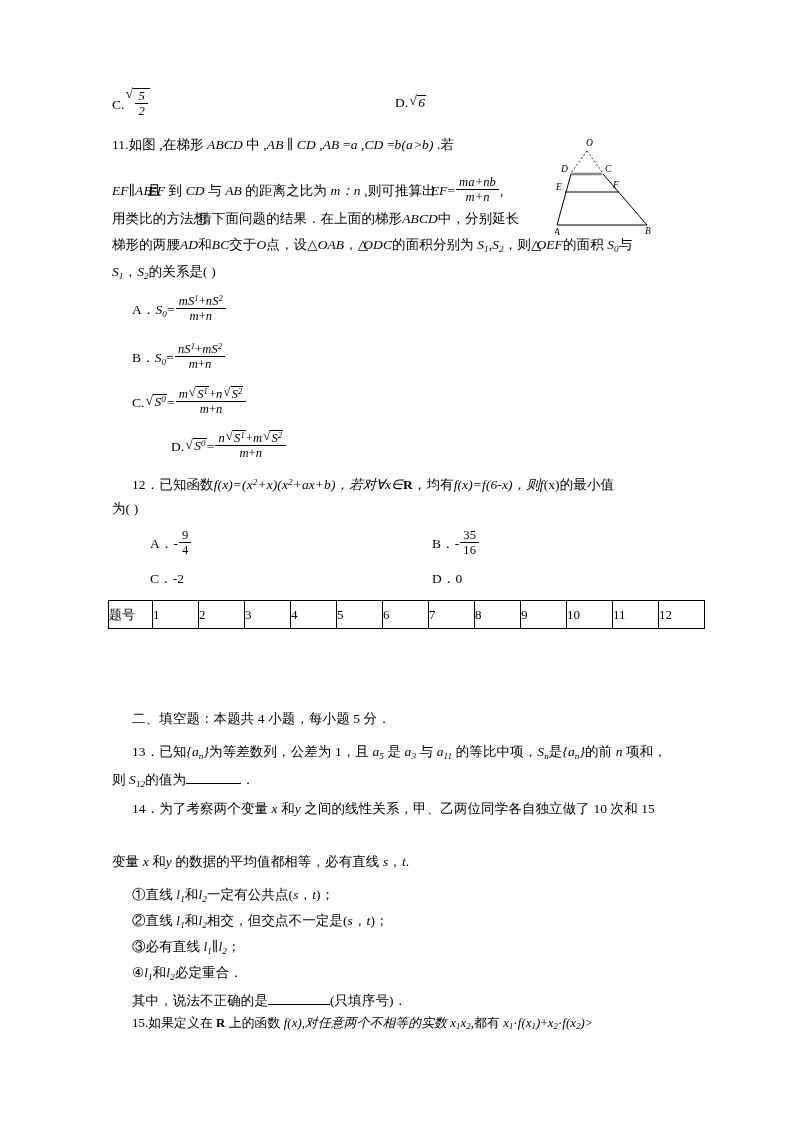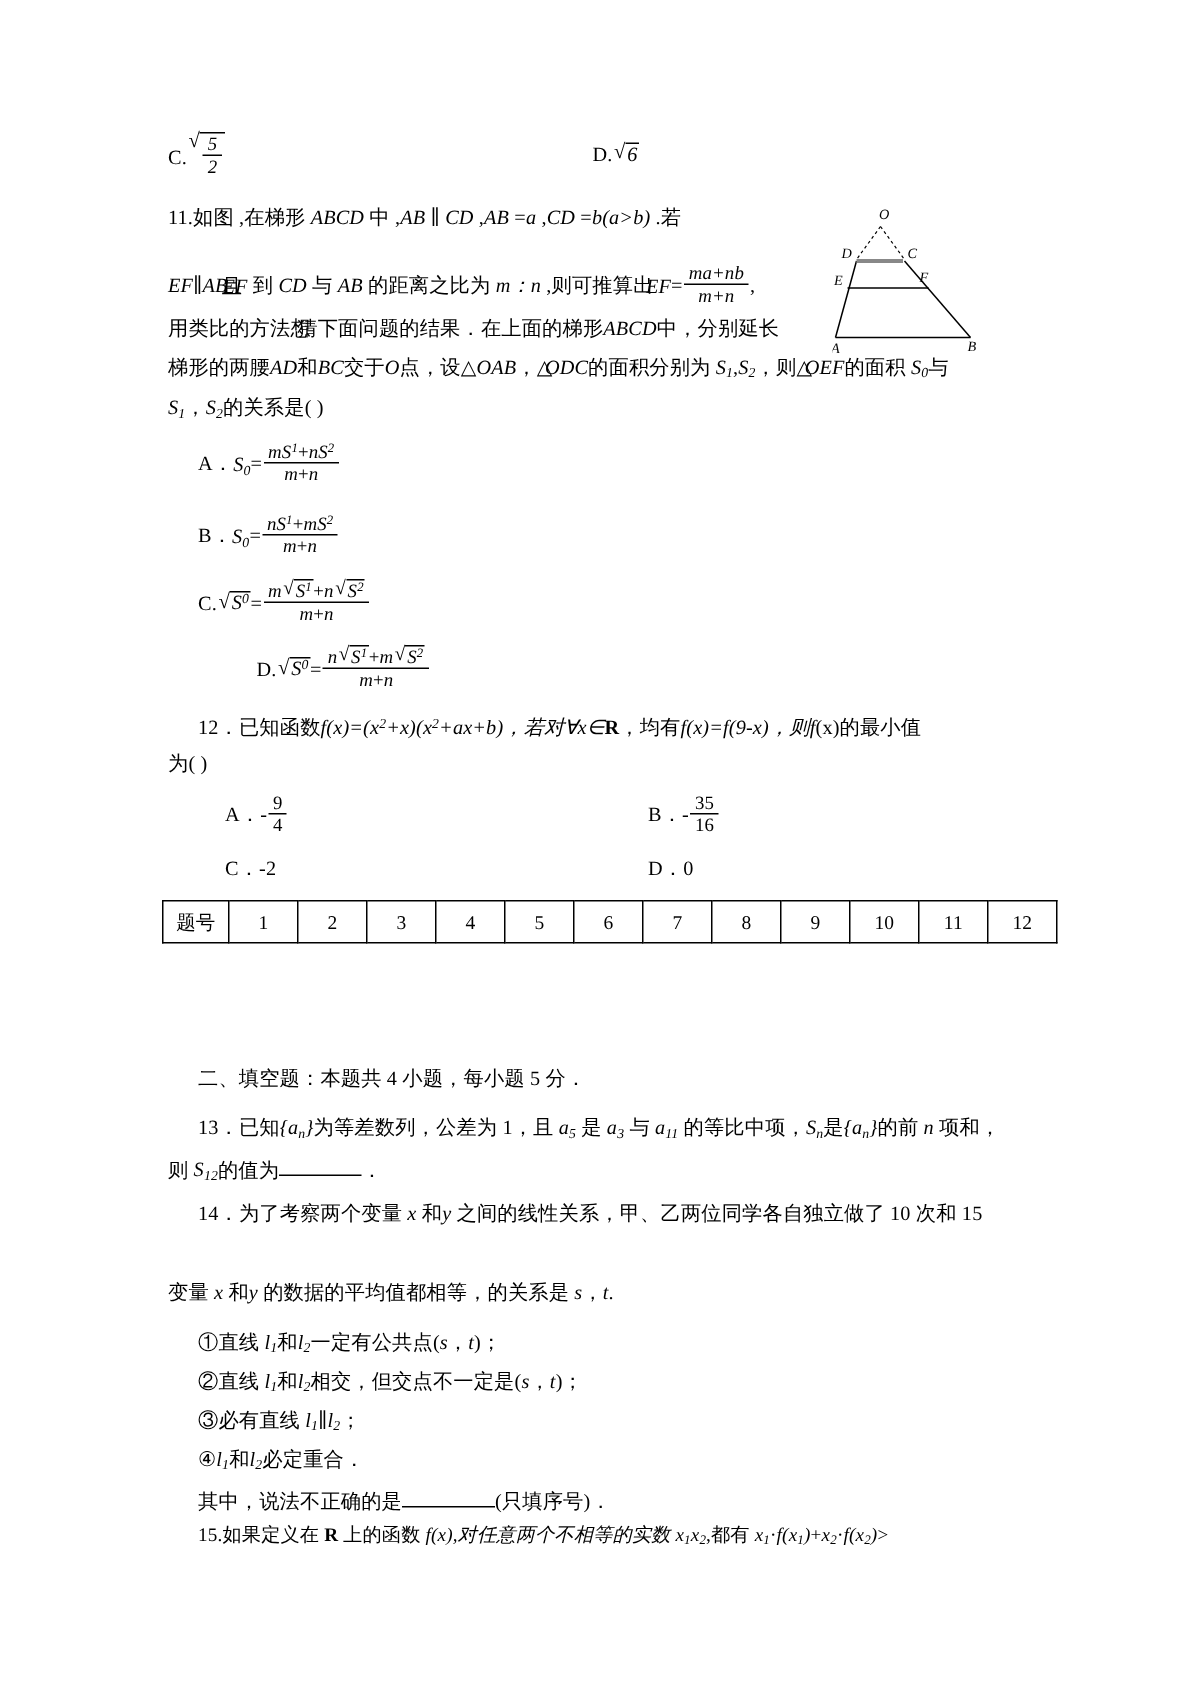--- a/index.html
+++ b/index.html
@@ -89,21 +89,21 @@
   
   .ans-table {
     position: absolute;
     border-collapse: collapse;
     table-layout: fixed;
     font-size: 13px;
   }
   .ans-table td {
     border: 1px solid #000;
     height: 27px;
-    text-align: center;
+    text-align: left;
     vertical-align: middle;
     padding: 0;
   }
   .ans-table td.head { width: 43px; }
   .ans-table td.num { width: 45px; }
 
   
   .center-head {
     position: absolute;
     width: 580px;
@@ -204,21 +204,21 @@
       <text class="fig-label" x="6" y="39">D</text>
       <text class="fig-label" x="50" y="39">C</text>
       <text class="fig-label" x="1" y="57">E</text>
       <text class="fig-label" x="58" y="55">F</text>
       <text class="fig-label" x="-1" y="102">A</text>
       <text class="fig-label" x="90" y="101">B</text>
     </svg>
   </div>
 
   <div class="blk line" style="left:132px; top:478px;">
-    <span>12．已知函数</span><span class="i">f</span><span class="i">(x)=(x</span><sup>2</sup><span class="i">+x)(x</span><sup>2</sup><span class="i">+ax+b)，若对∀x∈</span><span class="bold up">R</span><span>，均有</span><span class="i">f</span><span class="i">(x)=</span><span class="i">f</span><span class="i">(9-x)，则</span><span class="i">f</span><span>(x)的最小值</span>
+    <span>12．已知函数</span><span class="i">f</span><span class="i">(x)=(x</span><sup>2</sup><span class="i">+x)(x</span><sup>2</sup><span class="i">+ax+b)，若对∀x∈</span><span class="bold up">R</span><span>，均有</span><span class="i">f</span><span class="i">(x)=</span><span class="i">f</span><span class="i">(6-x)，则</span><span class="i">f</span><span>(x)的最小值</span>
   </div>
   <div class="blk line" style="left:112px; top:502px;">为(    )</div>
 
   <div class="blk opt-row line" style="left:132px; top:528px; width:540px;">
     <span class="opt-a"><span>A．</span><span>-</span><span class="frac"><span class="num">9</span><span class="den">4</span></span></span>
     <span class="opt-b"><span>B．</span><span>-</span><span class="frac"><span class="num">35</span><span class="den">16</span></span></span>
   </div>
 
   <div class="blk opt-row line" style="left:132px; top:572px; width:540px;">
     <span class="opt-a"><span>C．</span><span>-2</span></span>
@@ -252,21 +252,21 @@
     <span>13．已知</span><span class="i">{a<sub>n</sub>}</span><span>为等差数列，公差为 1，且 </span><span class="i">a<sub>5</sub></span><span> 是 </span><span class="i">a<sub>3</sub></span><span> 与 </span><span class="i">a<sub>11</sub></span><span> 的等比中项，</span><span class="i">S<sub>n</sub></span><span>是</span><span class="i">{a<sub>n</sub>}</span><span>的前 </span><span class="i">n</span><span> 项和，</span>
   </div>
   <div class="blk line" style="left:112px; top:771px;">
     <span>则 </span><span class="i">S<sub>12</sub></span><span>的值为</span><span class="blank-ul u55"></span><span>．</span>
   </div>
 
   <div class="blk line" style="left:132px; top:802px;">
     <span>14．为了考察两个变量 </span><span class="i">x</span><span> 和</span><span class="i">y</span><span> 之间的线性关系，甲、乙两位同学各自独立做了 10 次和 15</span>
   </div>
   <div class="blk line" style="left:112px; top:855px;">
-    <span>变量 </span><span class="i">x</span><span> 和</span><span class="i">y</span><span> 的数据的平均值都相等，的关系是 </span><span class="i">s</span><span>，</span><span class="i">t</span><span>.</span>
+    <span>变量 </span><span class="i">x</span><span> 和</span><span class="i">y</span><span> 的数据的平均值都相等，必有直线 </span><span class="i">s</span><span>，</span><span class="i">t</span><span>.</span>
   </div>
 
   <div class="blk line" style="left:132px; top:888px;">
     <span>①</span><span>直线 </span><span class="i">l<sub>1</sub></span><span>和</span><span class="i">l<sub>2</sub></span><span>一定有公共点(</span><span class="i">s</span><span>，</span><span class="i">t</span><span>)；</span>
   </div>
 
   <div class="blk line" style="left:132px; top:914px;">
     <span>②</span><span>直线 </span><span class="i">l<sub>1</sub></span><span>和</span><span class="i">l<sub>2</sub></span><span>相交，但交点不一定是(</span><span class="i">s</span><span>，</span><span class="i">t</span><span>)；</span>
   </div>
 

